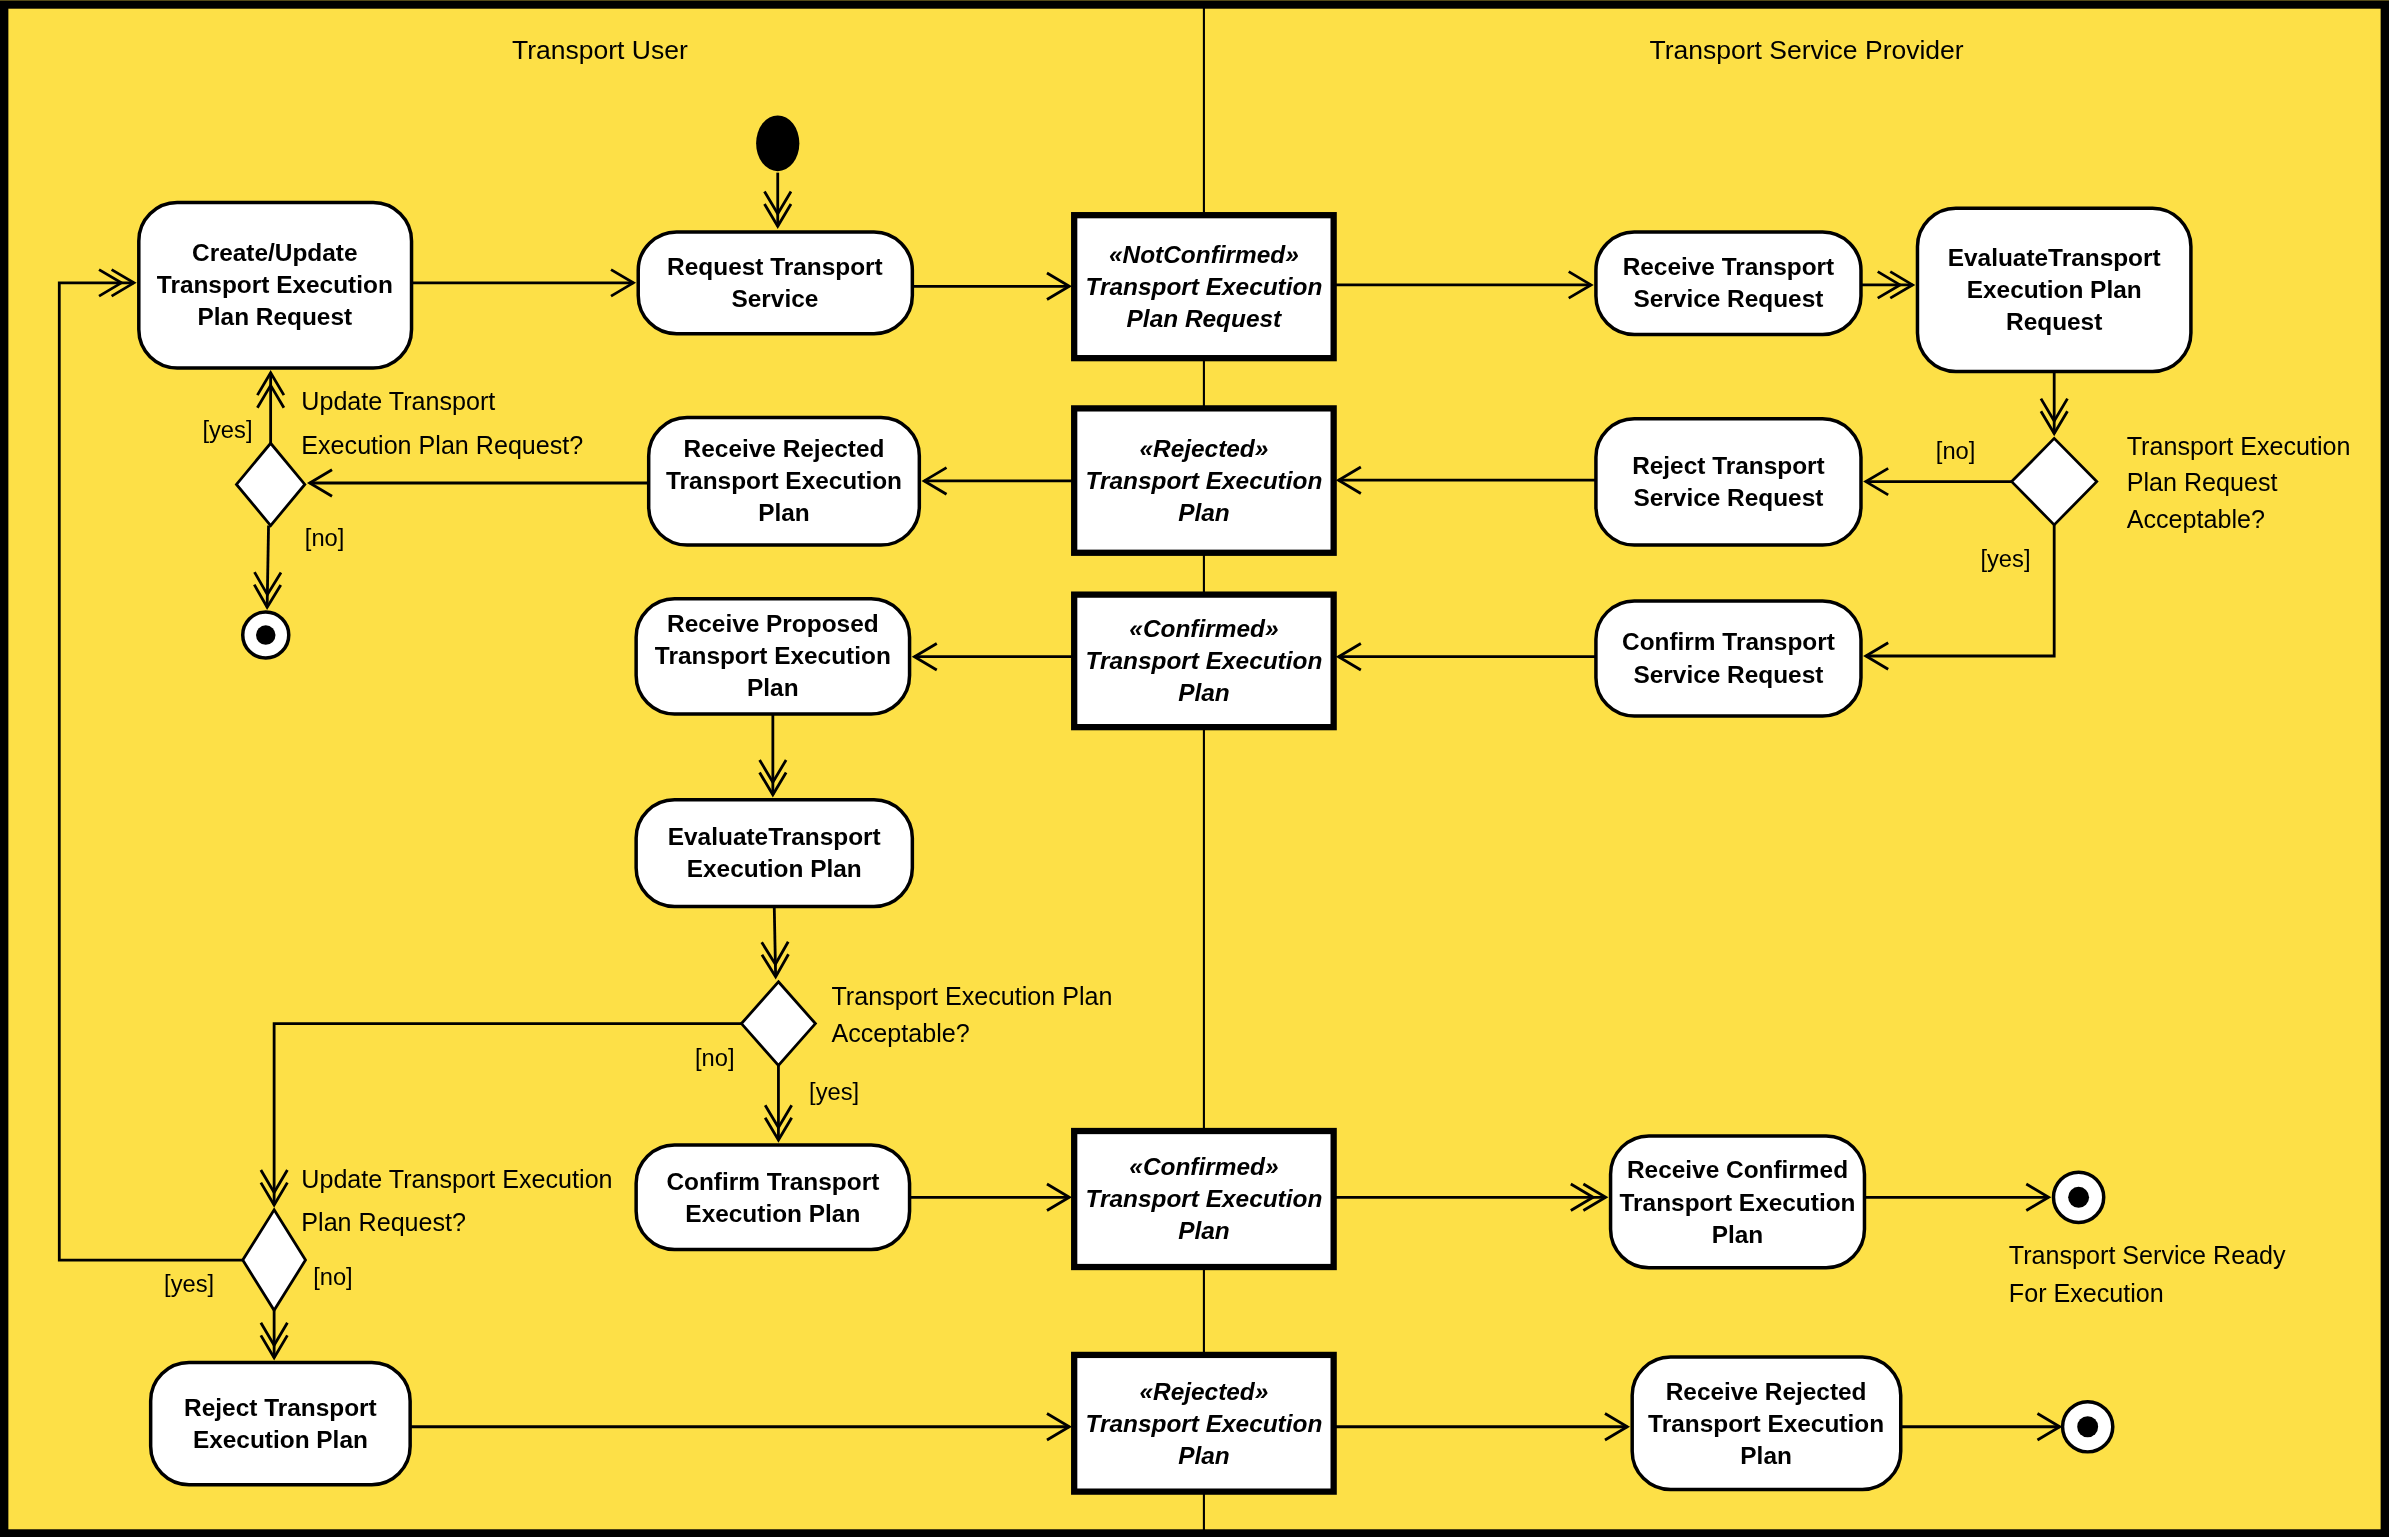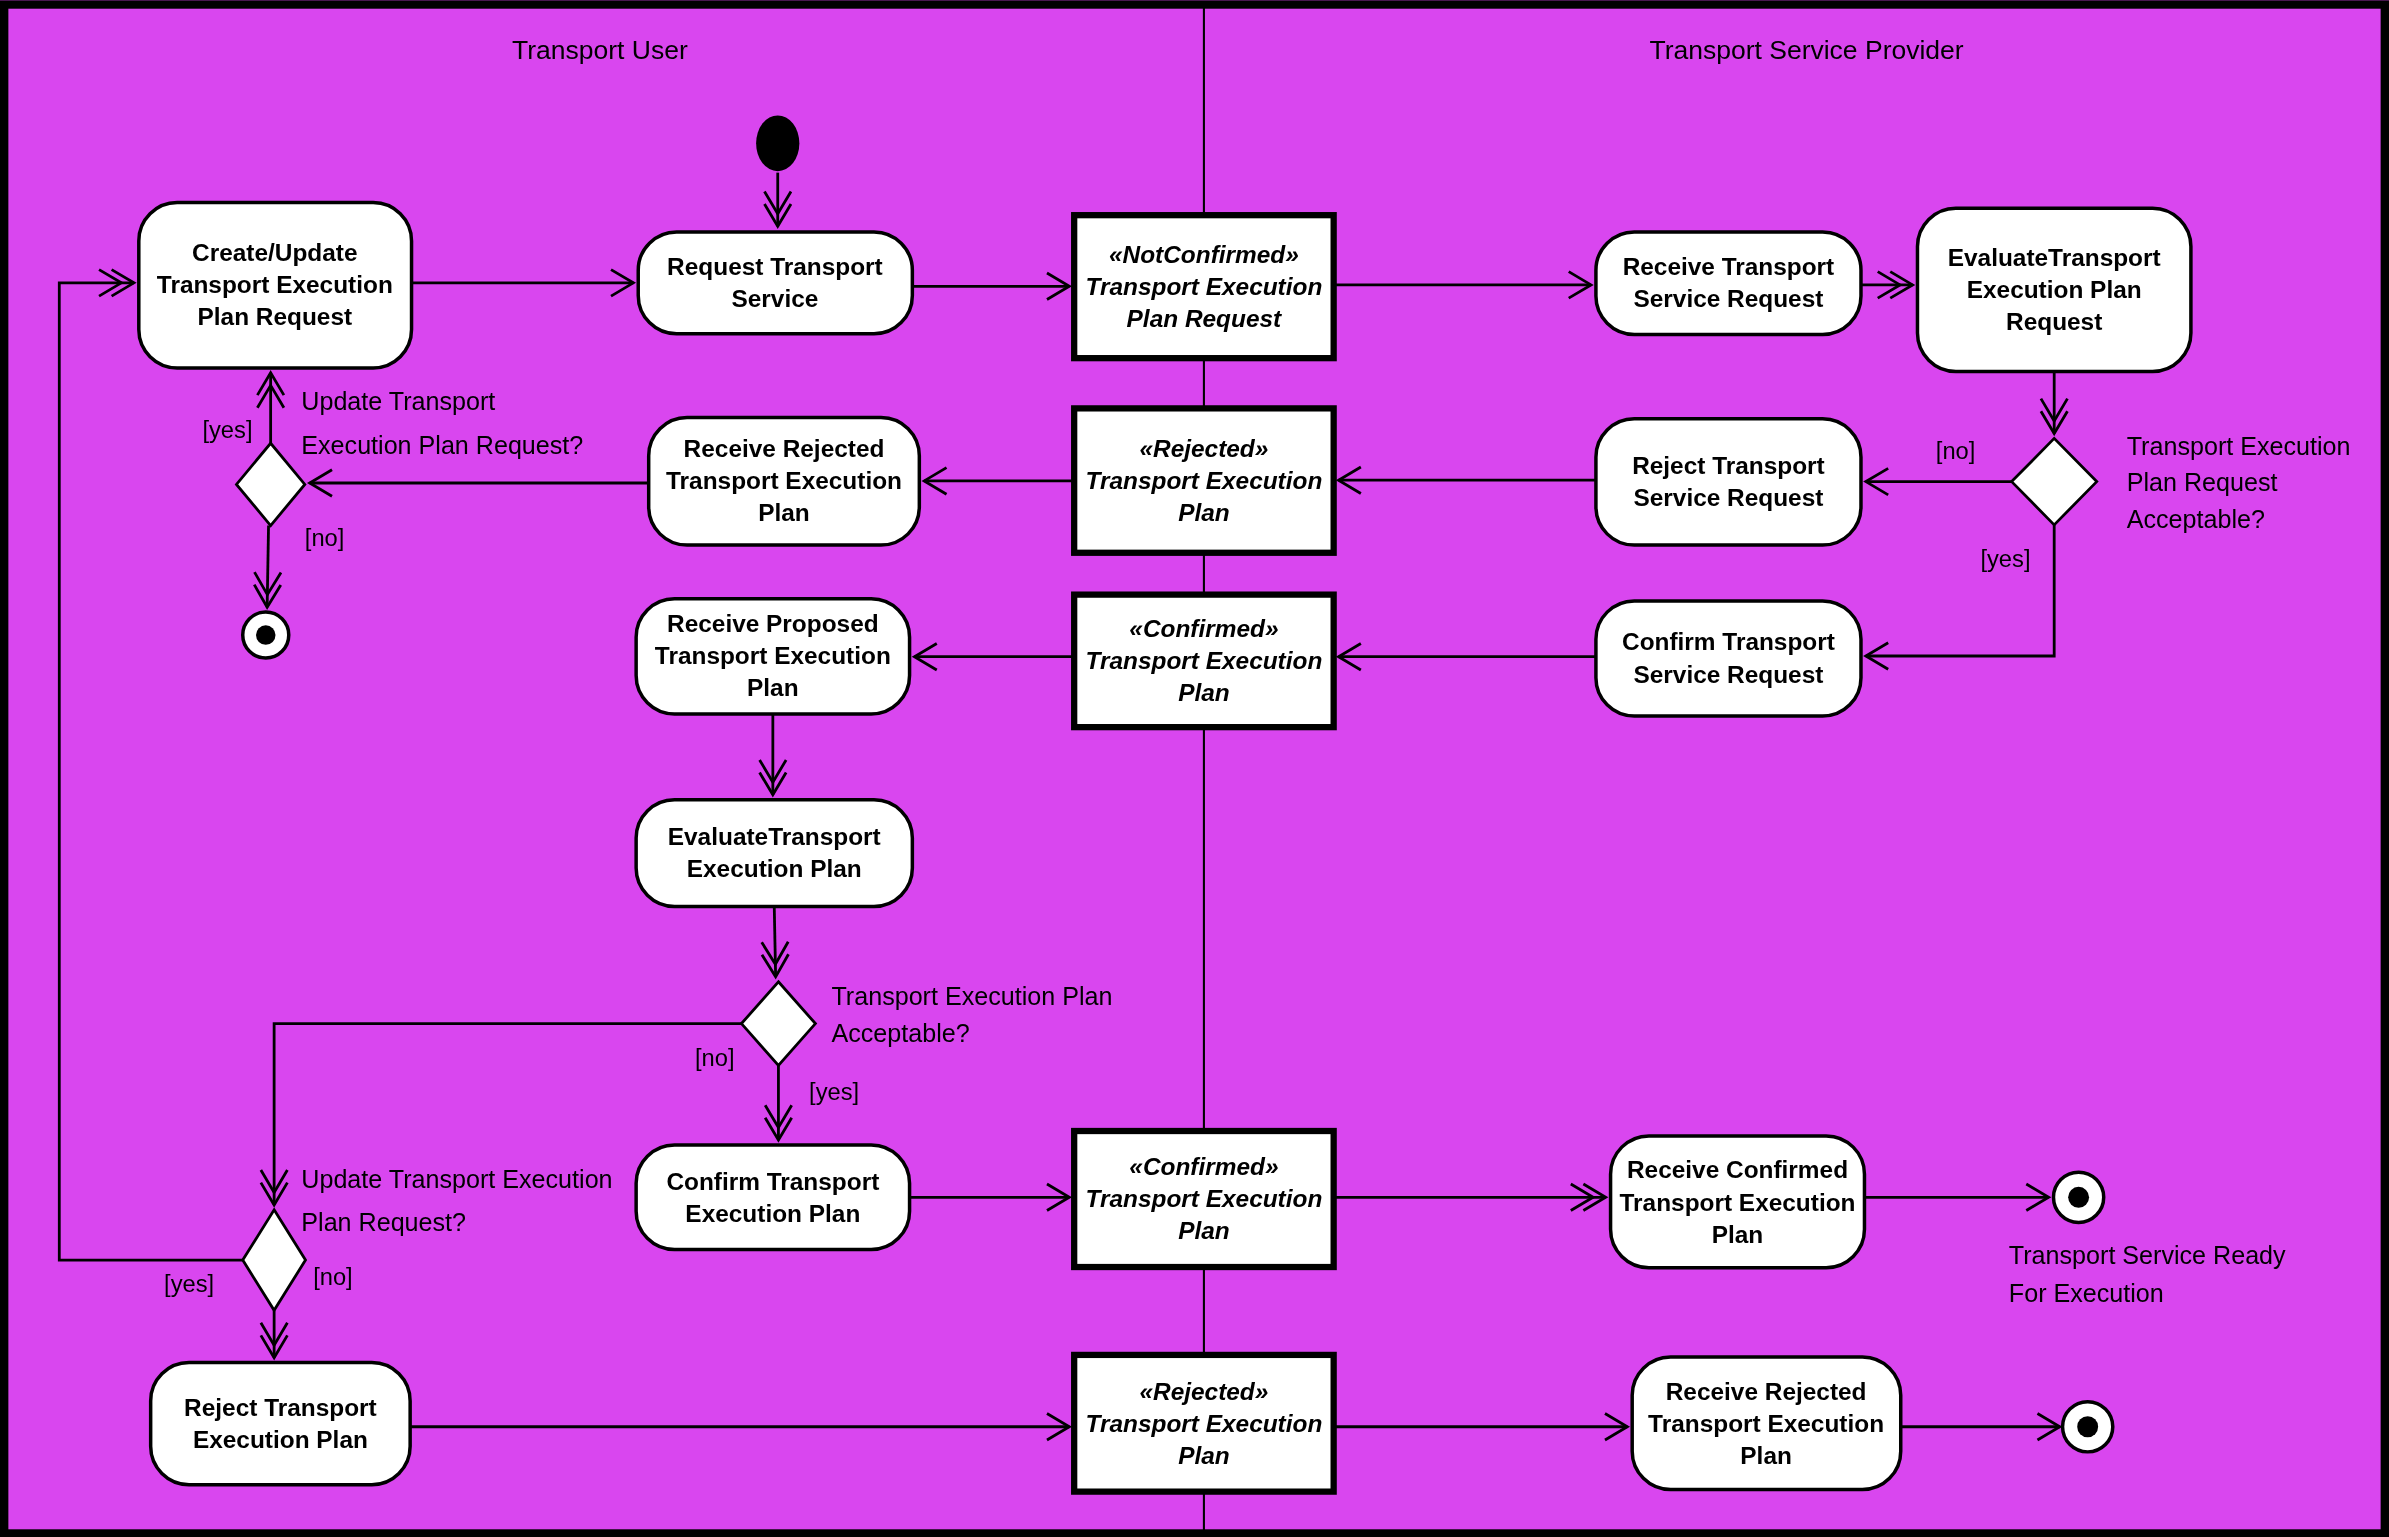--- a/index.html
+++ b/index.html
@@ -1,16 +1,16 @@
 <!DOCTYPE html>
 <html style="font-size:11px"><head>
 <meta charset="utf-8">
 <style>
   html,body{margin:0;padding:0;background:#ffffff;}
-  .stage{width:2389px;height:1538px;position:relative;background:#d946ef;}
+  .stage{width:2389px;height:1538px;position:relative;background:#fde047;}
   svg{display:block;}
   text{font-family:"Liberation Sans", sans-serif;fill:#000000;}
   .hdr{font-size:38px;}
   .lbl{font-size:35px;font-weight:bold;}
   .obj{font-size:35px;font-weight:bold;font-style:italic;}
   .txt{font-size:36px;}
   .guard{font-size:34px;}
   .node{fill:#ffffff;stroke:#000000;}
   .action{stroke-width:5;}
   .objnode{stroke-width:9;}

